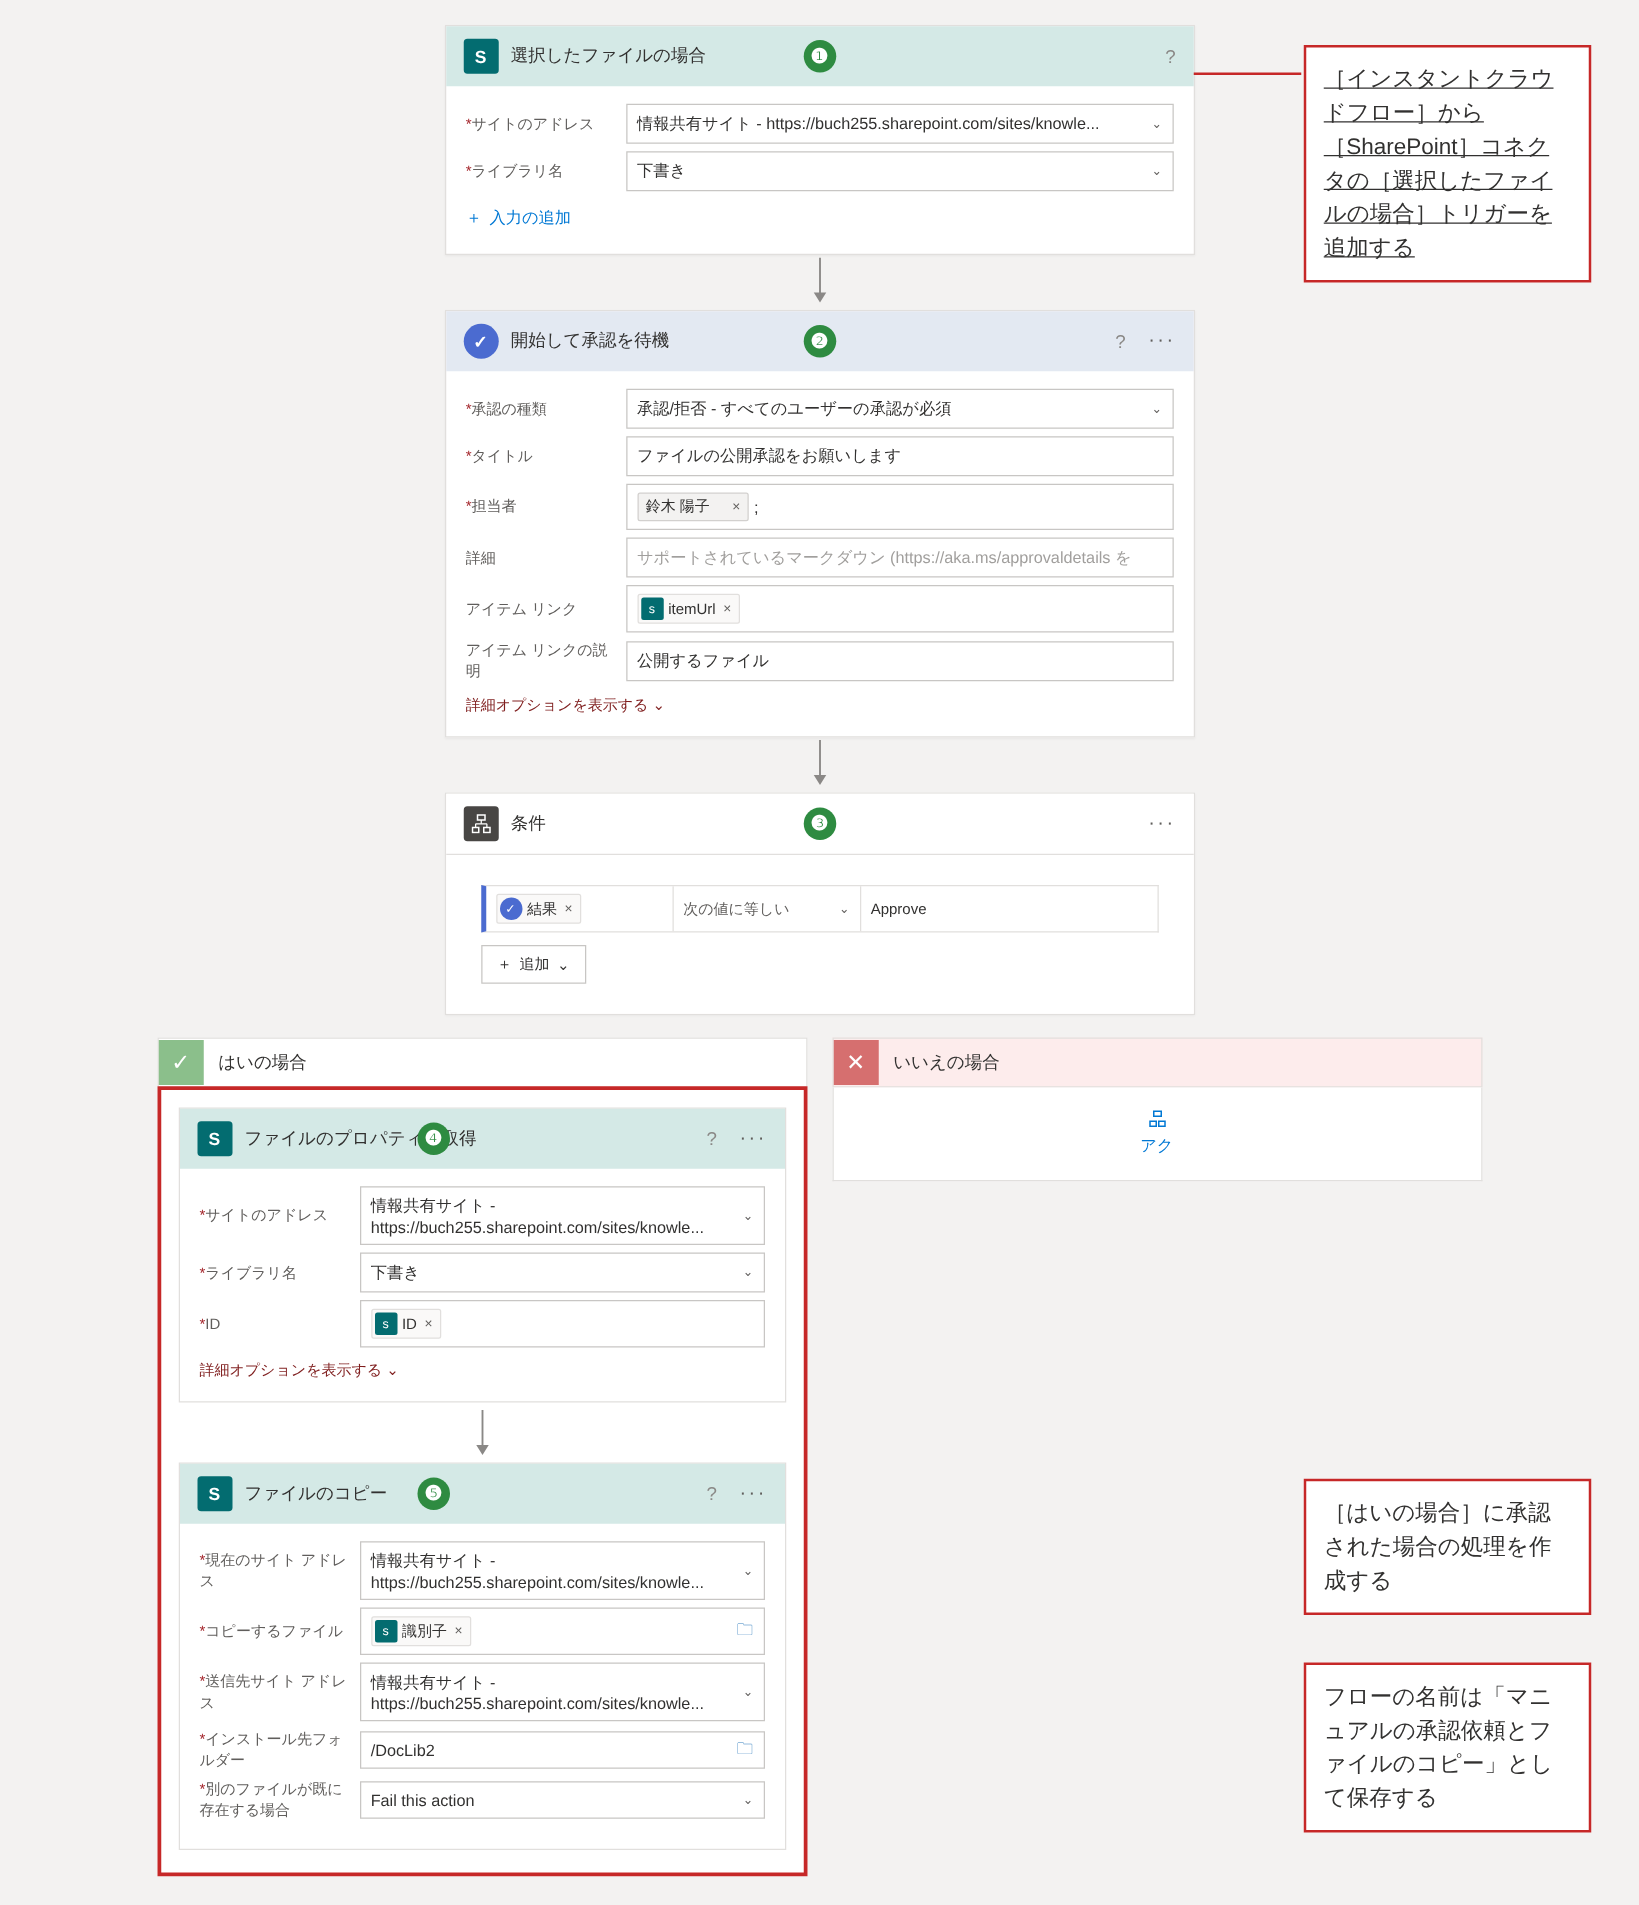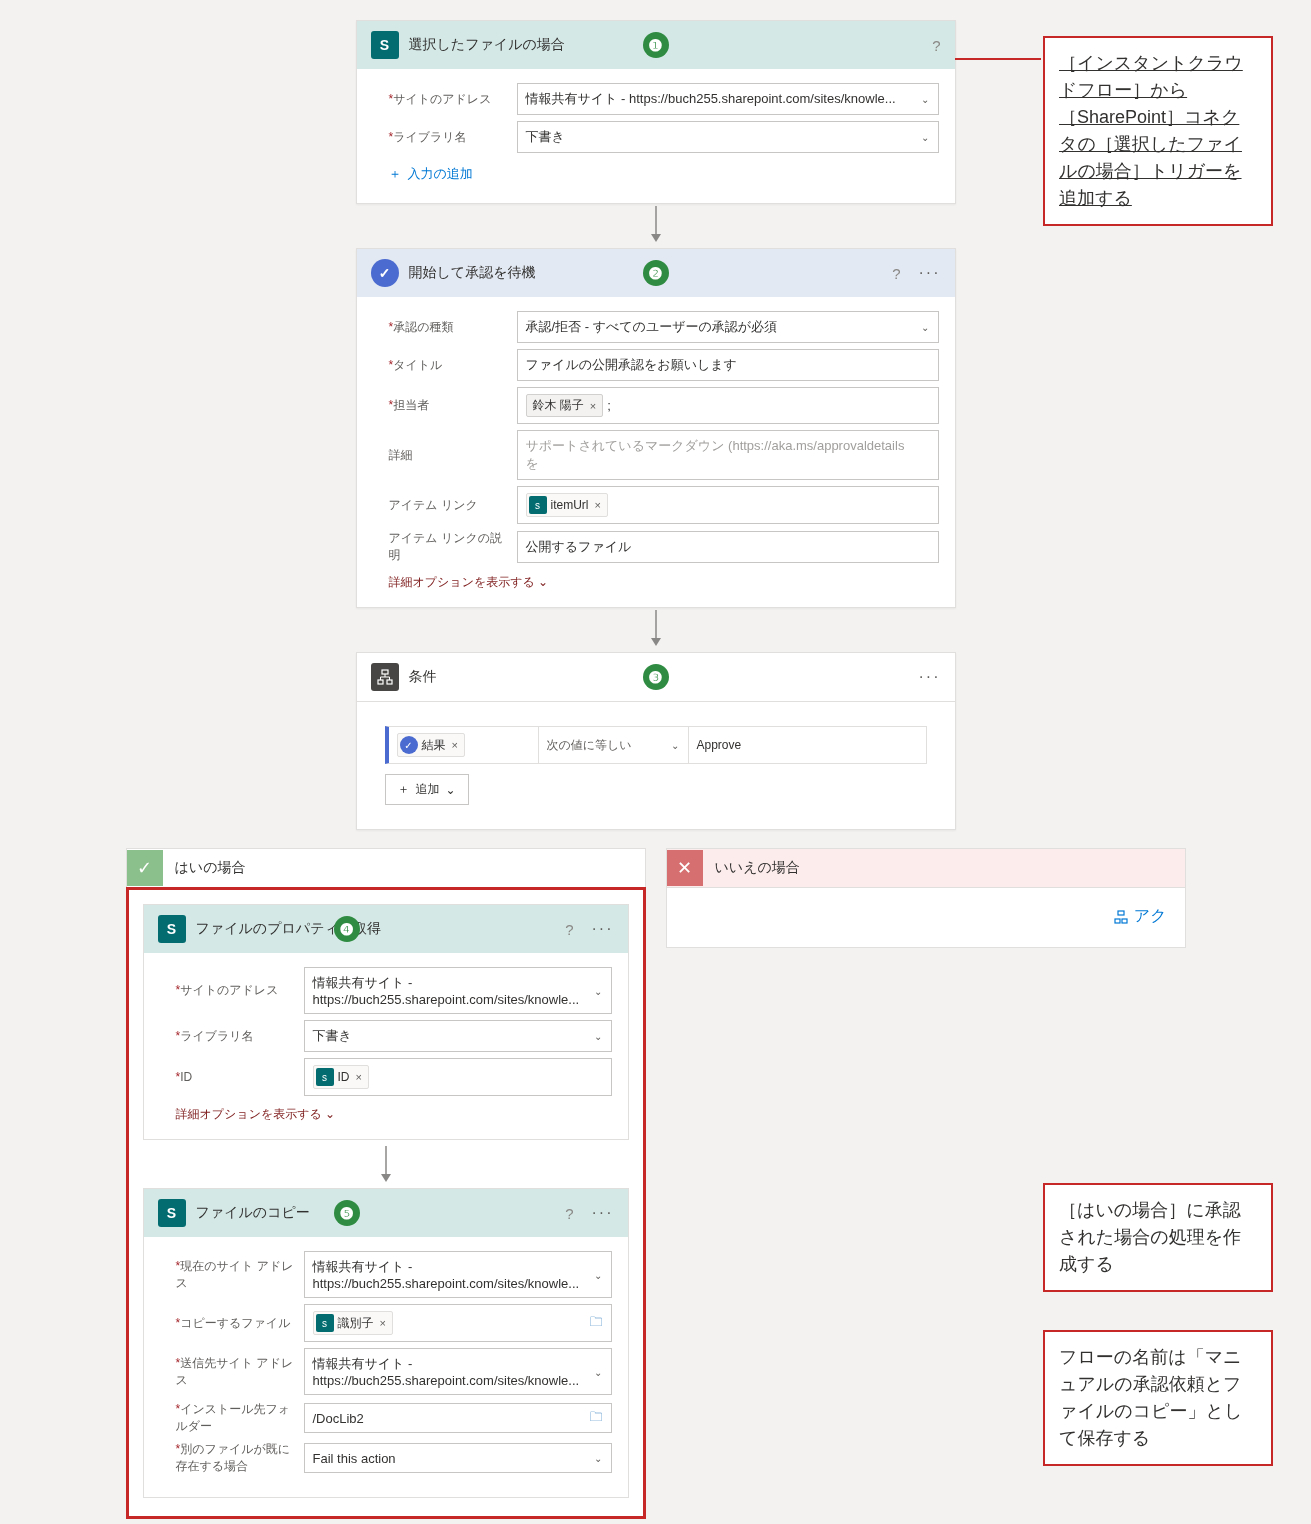--- a/index.html
+++ b/index.html
@@ -53,21 +53,21 @@
     background: #2e8b41;
     color: #fff;
     font-weight: bold;
     font-size: 16px;
     position: absolute;
     left: 50%;
     transform: translateX(-50%);
   }
   .help-icon { color: #8a8886; font-size: 15px; margin-left: auto; cursor: pointer; }
   .more-icon { color: #605e5c; font-size: 16px; letter-spacing: 2px; cursor: pointer; margin-left: 8px; }
-  .card-body { padding: 8px 16px 16px 16px; margin-left: 16px; }
+  .card-body { padding: 8px 16px 16px 16px; }
   .form-row {
     display: flex;
     align-items: center;
     margin: 6px 0;
   }
   .form-label {
     width: 128px;
     font-size: 12px;
     color: #605e5c;
     padding-right: 6px;
@@ -124,21 +124,21 @@
   }
   .arrow-connector svg { display: block; }
   .token {
     display: inline-flex;
     align-items: center;
     background: #f3f2f1;
     border: 1px solid #d2d0ce;
     border-radius: 2px;
     padding: 2px 6px;
     font-size: 12px;
-    gap: 4px;
+    gap: 16px;
   }
   .token-x { color: #605e5c; font-size: 11px; margin-left: 2px; cursor: pointer; }
   .dyn-token {
     display: inline-flex;
     align-items: center;
     background: #faf9f8;
     border: 1px solid #e1dfdd;
     border-radius: 2px;
     padding: 2px 6px 2px 2px;
     font-size: 12px;
@@ -241,23 +241,24 @@
   }
   .annotation-line {
     position: absolute;
     background: #c62828;
     height: 2px;
   }
   .no-action {
     display: flex;
     justify-content: flex-end;
     color: #0078d4;
-    font-size: 16px;
+    font-size: 13px;
     align-items: center;
     gap: 6px;
+    flex-direction: column;
   }
   .container-root { position: relative; width: 1311px; }
 </style>
 </head>
 <body>
 
 <div class="container-root">
 
   <div class="annotation-line" style="top:38px; left:741px; width:300px;"></div>
   <div class="annotation" style="top:16px; left:1043px;text-decoration:underline;">

